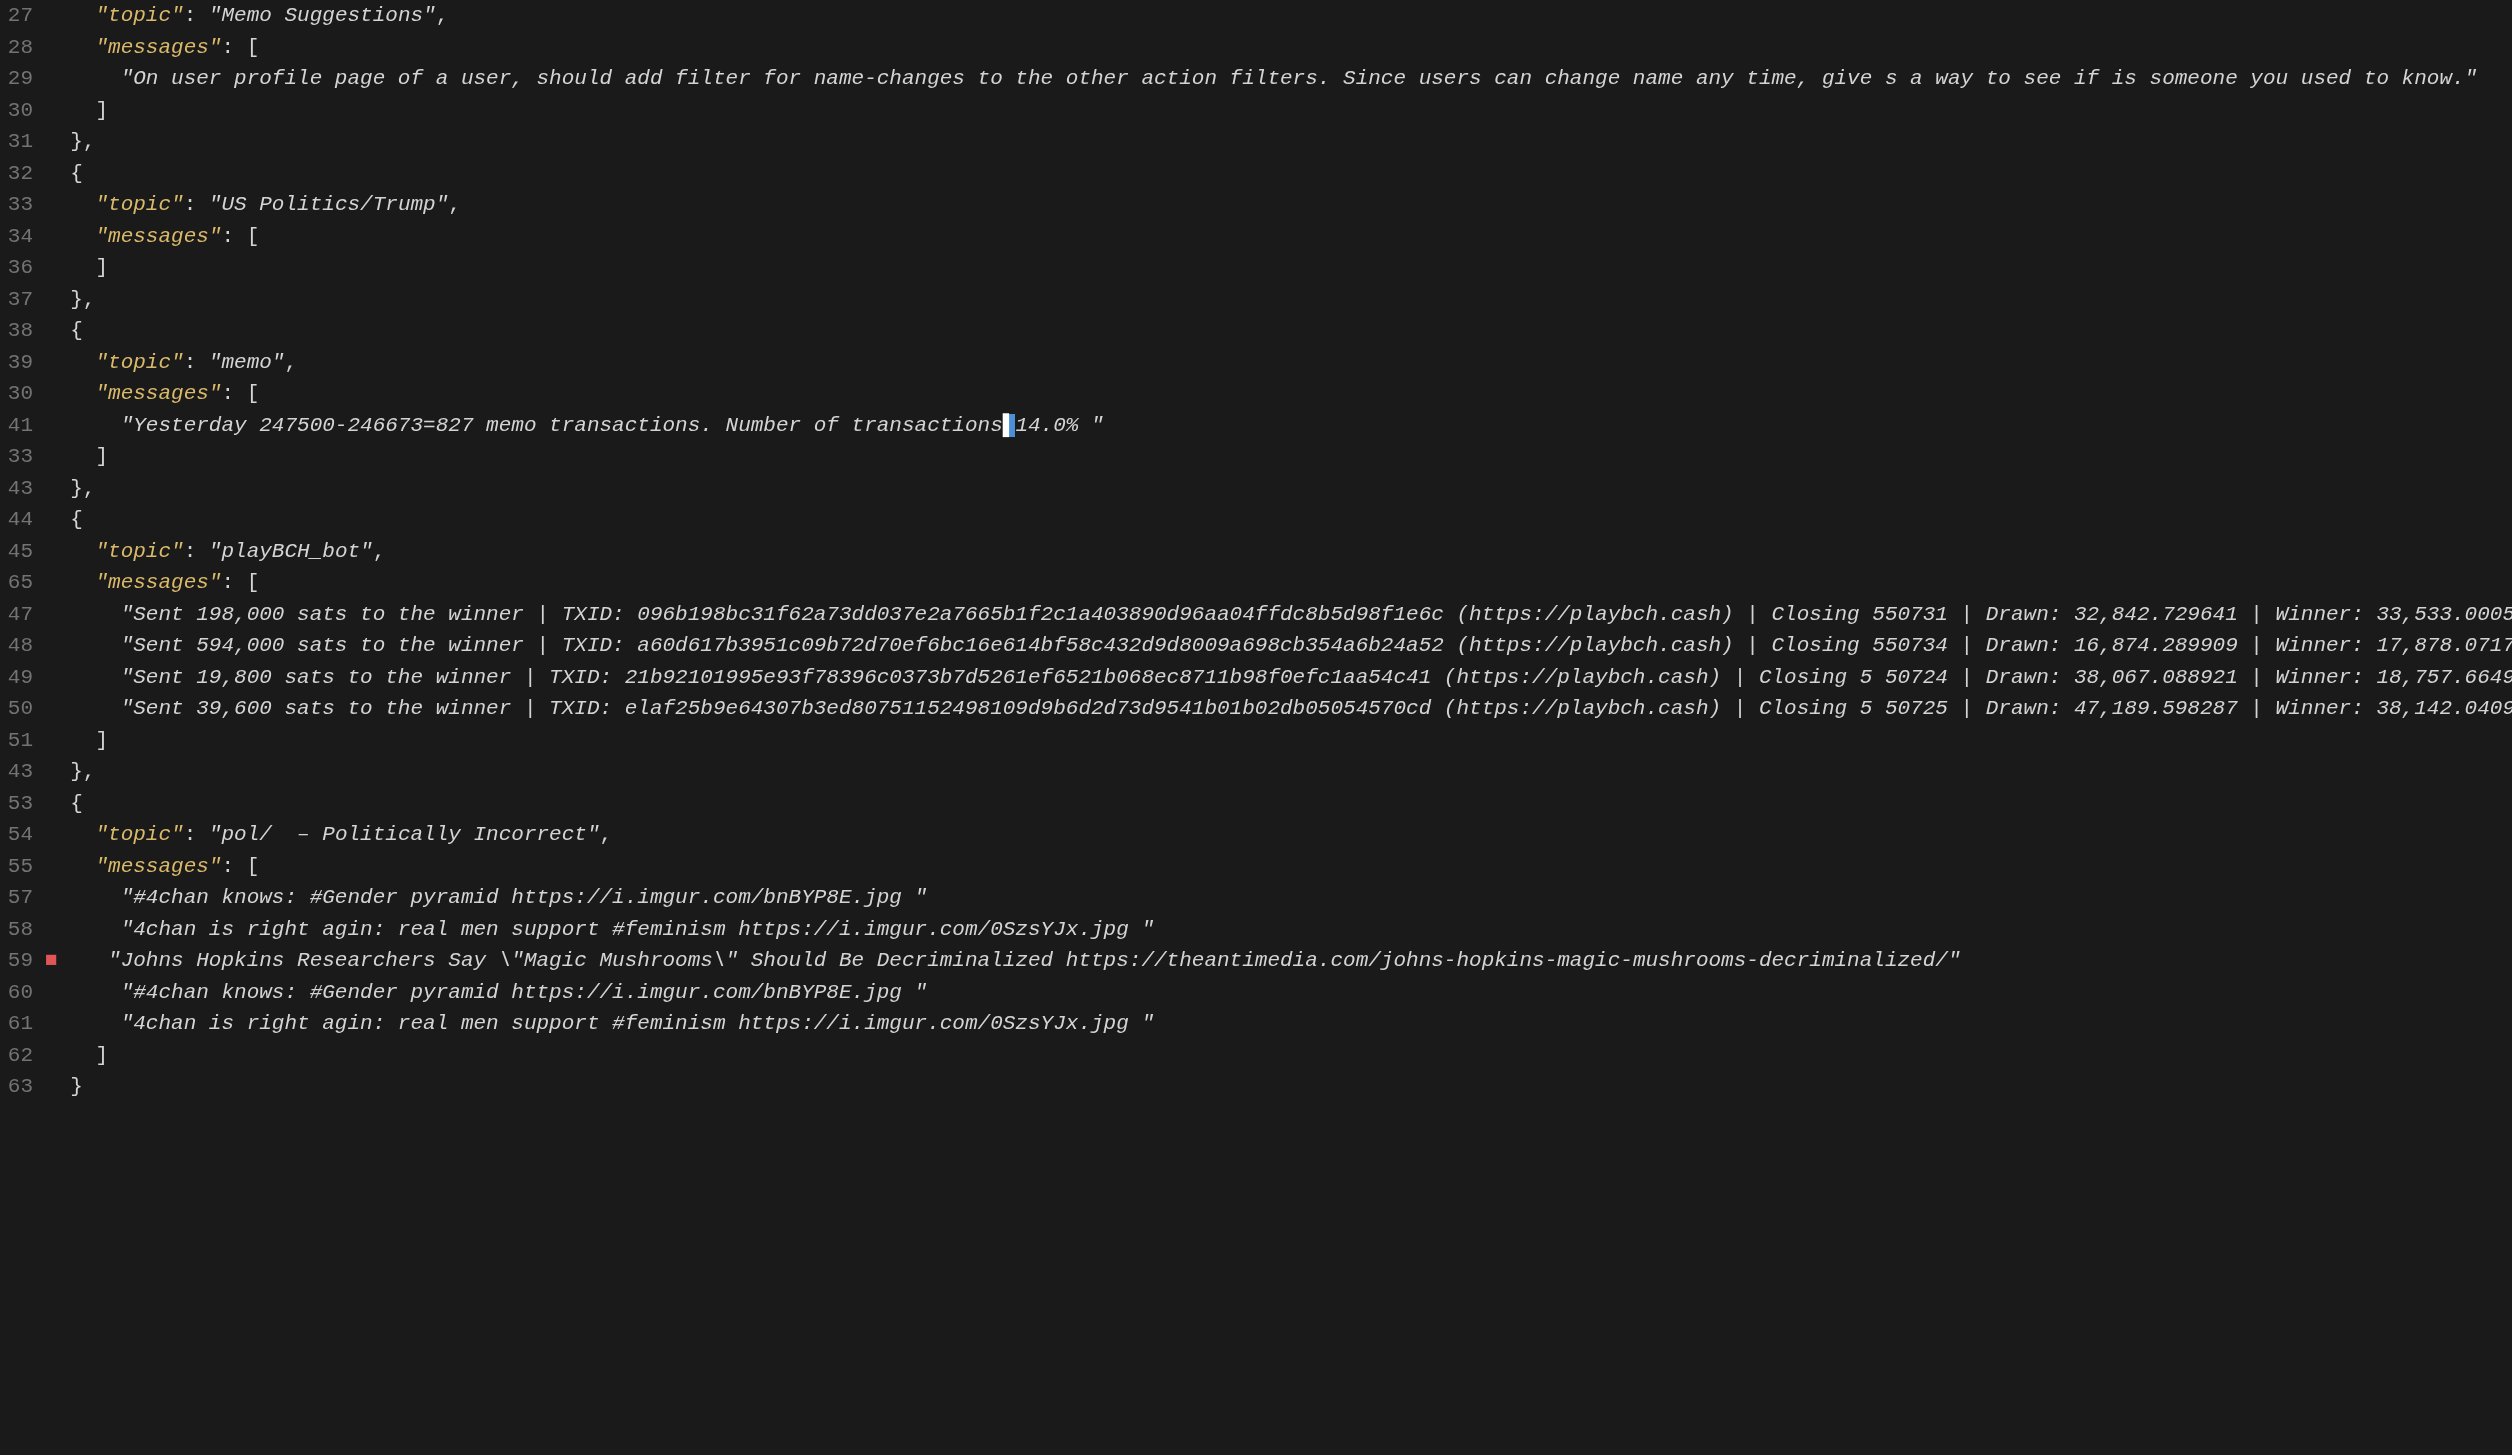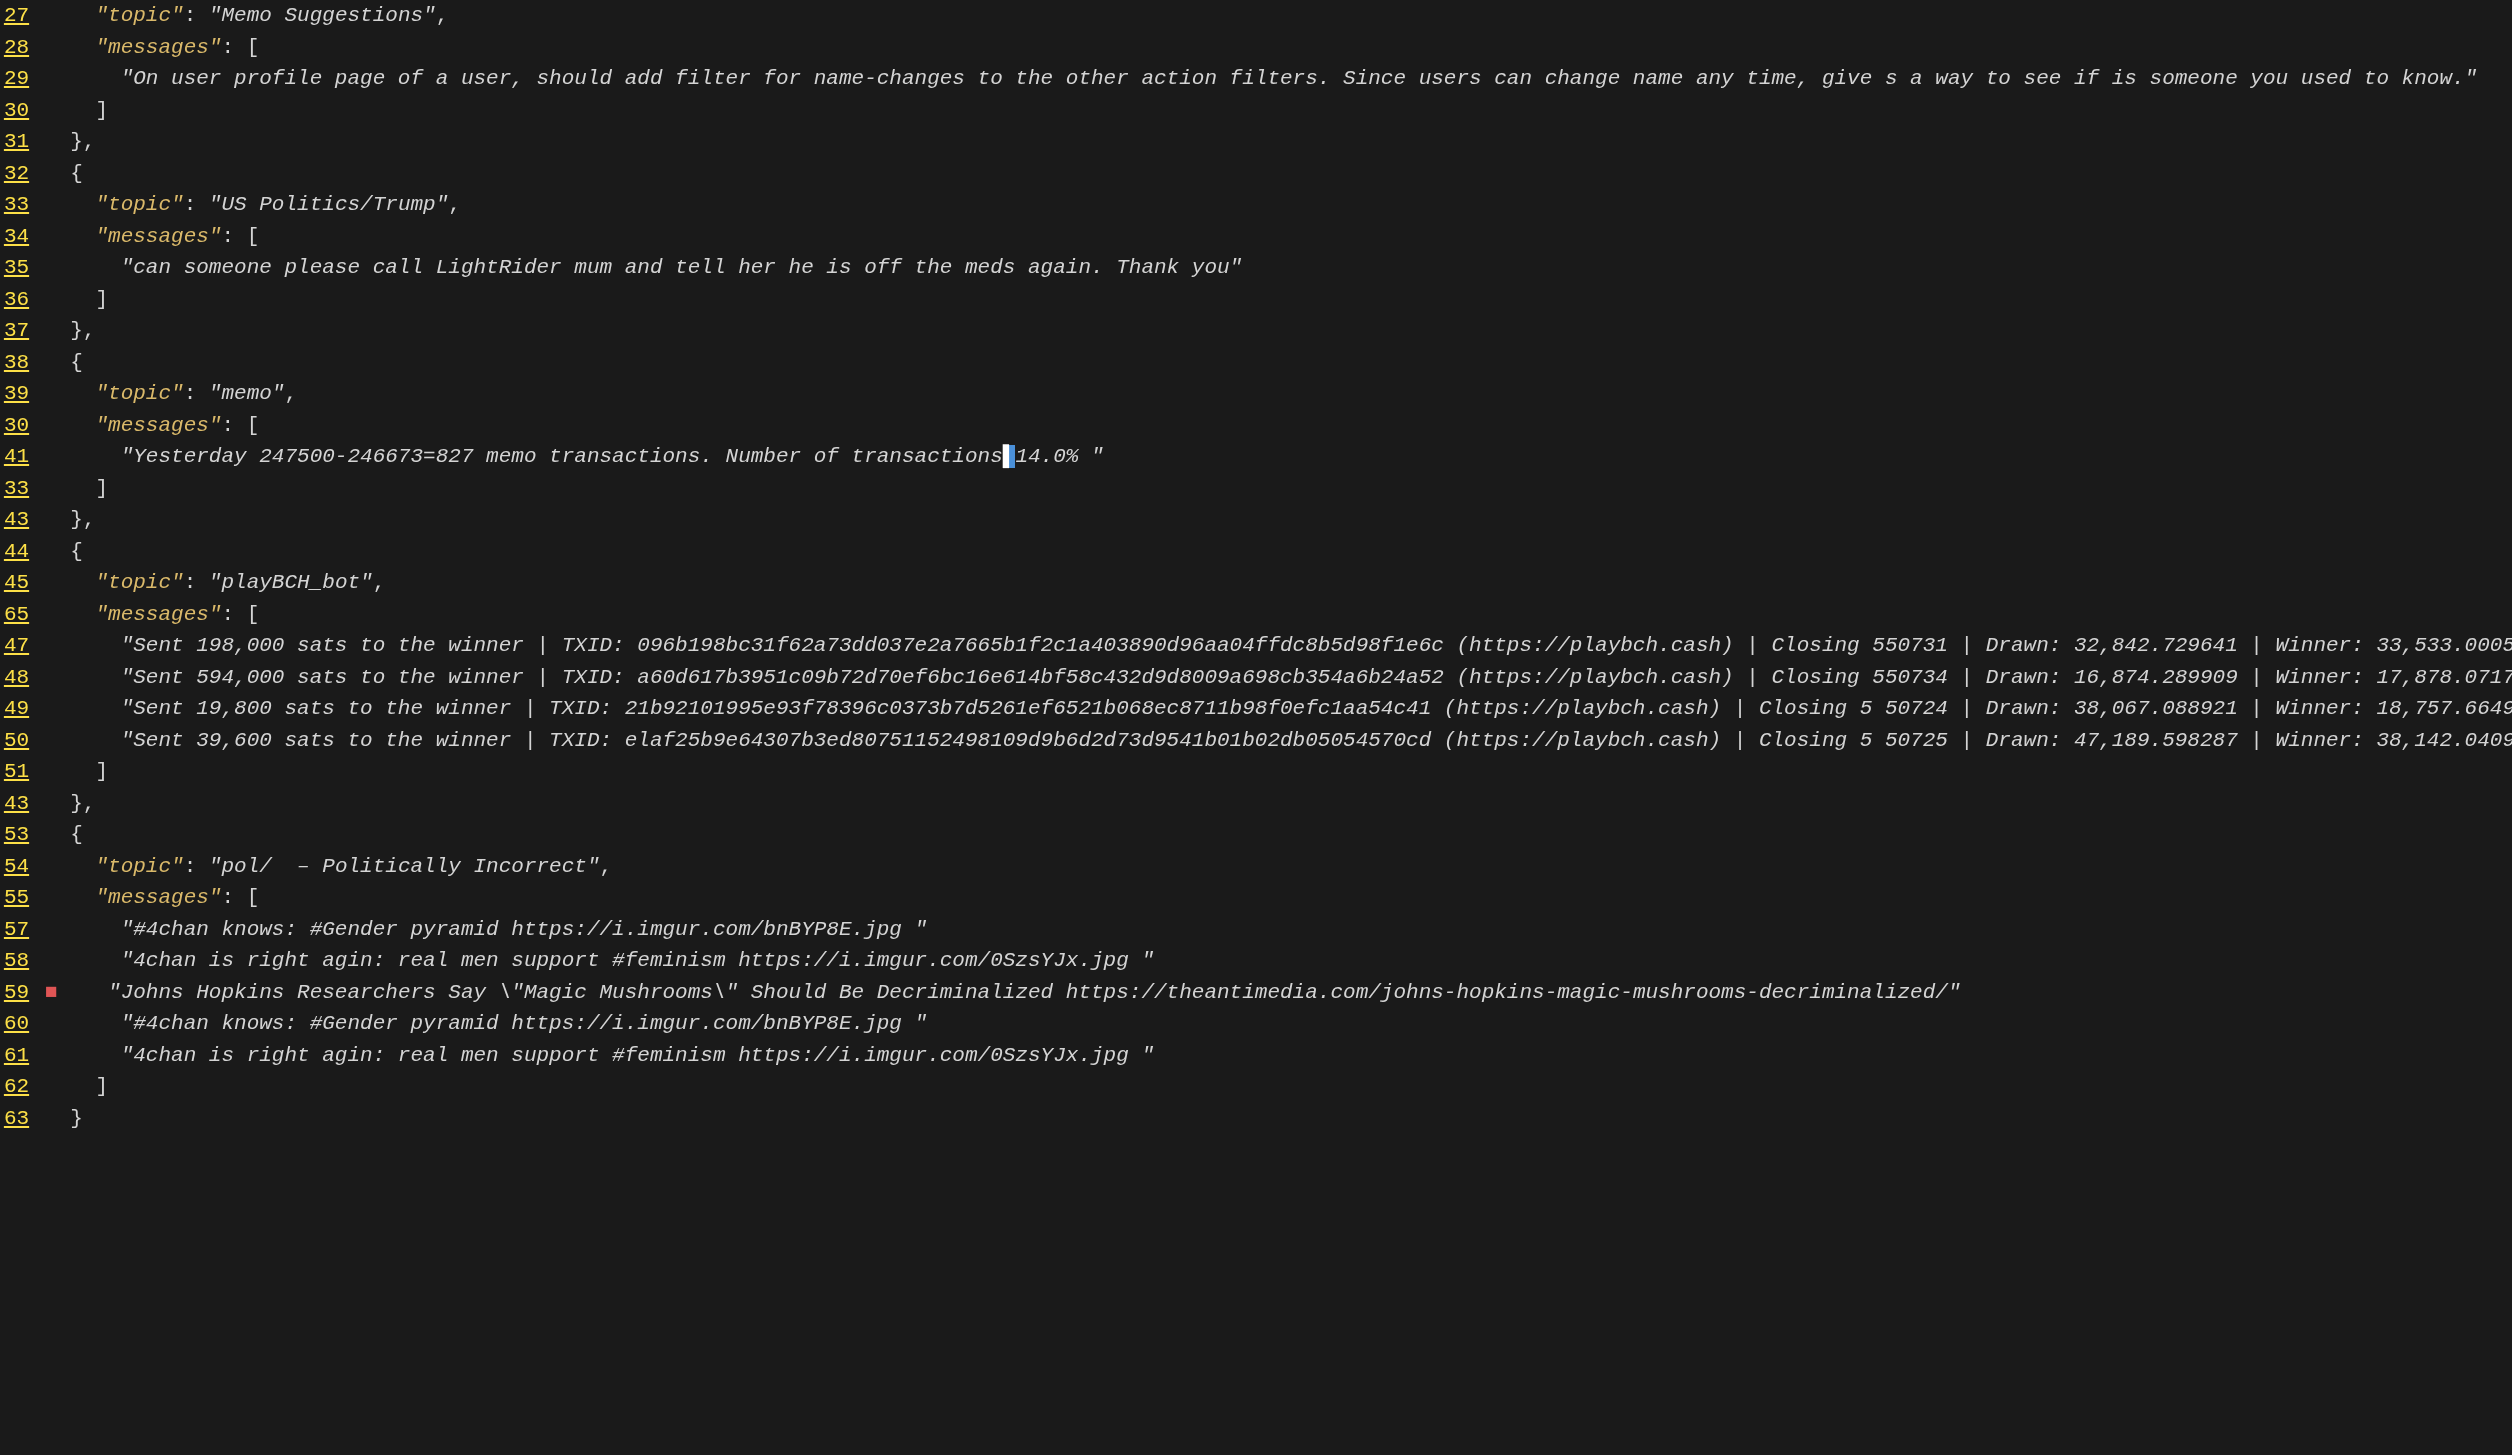--- a/index.html
+++ b/index.html
@@ -23,46 +23,44 @@
     }
     .code-lines {
       flex: 1;
       overflow-x: hidden;
     }
     .line {
       display: flex;
       white-space: pre;
     }
     .ln {
-      color: #fde047;
+      color: #737373;
       min-width: 45px;
       padding-right: 12px;
-      text-align: center;
+      text-align: right;
       flex-shrink: 0;
       display: inline-block;
-      text-decoration: underline;
     }
     .code-text {
       color: #d4d4d4;
     }
   </style>
 </head>
 <body>
 
 <div class="code-container">
   <div class="code-lines" id="code-lines">
   <div class="line"><span class="ln">27</span><span class="code-text"><span style="color: rgb(212, 212, 212);">    </span><span style="color: rgb(218, 185, 106); font-style: italic;">"topic"</span><span style="color: rgb(212, 212, 212);">: </span><span style="color: rgb(212, 212, 212); font-style: italic;">"Memo Suggestions"</span><span style="color: rgb(212, 212, 212);">,</span></span></div>
       <div class="line"><span class="ln">28</span><span class="code-text"><span style="color: rgb(212, 212, 212);">    </span><span style="color: rgb(218, 185, 106); font-style: italic;">"messages"</span><span style="color: rgb(212, 212, 212);">: [</span></span></div>
       <div class="line"><span class="ln">29</span><span class="code-text"><span style="color: rgb(212, 212, 212);">      </span><span style="color: rgb(212, 212, 212); font-style: italic;">"On user profile page of a user, should add filter for name-changes to the other action filters. Since users can change name any time, give s a way to see if is someone you used to know."</span></span></div>
       <div class="line"><span class="ln">30</span><span class="code-text"><span style="color: rgb(212, 212, 212);">    ]</span></span></div>
       <div class="line"><span class="ln">31</span><span class="code-text"><span style="color: rgb(212, 212, 212);">  },</span></span></div>
       <div class="line"><span class="ln">32</span><span class="code-text"><span style="color: rgb(212, 212, 212);">  {</span></span></div>
       <div class="line"><span class="ln">33</span><span class="code-text"><span style="color: rgb(212, 212, 212);">    </span><span style="color: rgb(218, 185, 106); font-style: italic;">"topic"</span><span style="color: rgb(212, 212, 212);">: </span><span style="color: rgb(212, 212, 212); font-style: italic;">"US Politics/Trump"</span><span style="color: rgb(212, 212, 212);">,</span></span></div>
       <div class="line"><span class="ln">34</span><span class="code-text"><span style="color: rgb(212, 212, 212);">    </span><span style="color: rgb(218, 185, 106); font-style: italic;">"messages"</span><span style="color: rgb(212, 212, 212);">: [</span></span></div>
-      <div class="line"><span class="ln">35</span><span class="code-text"><span style="color: rgb(212, 212, 212);">      </span><span style="color: rgb(212, 212, 212); font-style: italic;">"can someone please call LightRider mum and tell her he is off the meds again. Thank you"</span></span></div>
       <div class="line"><span class="ln">36</span><span class="code-text"><span style="color: rgb(212, 212, 212);">    ]</span></span></div>
       <div class="line"><span class="ln">37</span><span class="code-text"><span style="color: rgb(212, 212, 212);">  },</span></span></div>
       <div class="line"><span class="ln">38</span><span class="code-text"><span style="color: rgb(212, 212, 212);">  {</span></span></div>
       <div class="line"><span class="ln">39</span><span class="code-text"><span style="color: rgb(212, 212, 212);">    </span><span style="color: rgb(218, 185, 106); font-style: italic;">"topic"</span><span style="color: rgb(212, 212, 212);">: </span><span style="color: rgb(212, 212, 212); font-style: italic;">"memo"</span><span style="color: rgb(212, 212, 212);">,</span></span></div>
       <div class="line"><span class="ln">30</span><span class="code-text"><span style="color: rgb(212, 212, 212);">    </span><span style="color: rgb(218, 185, 106); font-style: italic;">"messages"</span><span style="color: rgb(212, 212, 212);">: [</span></span></div>
       <div class="line"><span class="ln">41</span><span class="code-text"><span style="color: rgb(212, 212, 212);">      </span><span style="color: rgb(212, 212, 212); font-style: italic;">"Yesterday 247500-246673=827 memo transactions. Number of transactions</span><span style="background-color: rgb(74, 144, 217); color: rgb(255, 255, 255);">▌</span><span style="color: rgb(212, 212, 212); font-style: italic;">14.0% "</span></span></div>
       <div class="line"><span class="ln">33</span><span class="code-text"><span style="color: rgb(212, 212, 212);">    ]</span></span></div>
       <div class="line"><span class="ln">43</span><span class="code-text"><span style="color: rgb(212, 212, 212);">  },</span></span></div>
       <div class="line"><span class="ln">44</span><span class="code-text"><span style="color: rgb(212, 212, 212);">  {</span></span></div>
       <div class="line"><span class="ln">45</span><span class="code-text"><span style="color: rgb(212, 212, 212);">    </span><span style="color: rgb(218, 185, 106); font-style: italic;">"topic"</span><span style="color: rgb(212, 212, 212);">: </span><span style="color: rgb(212, 212, 212); font-style: italic;">"playBCH_bot"</span><span style="color: rgb(212, 212, 212);">,</span></span></div>

